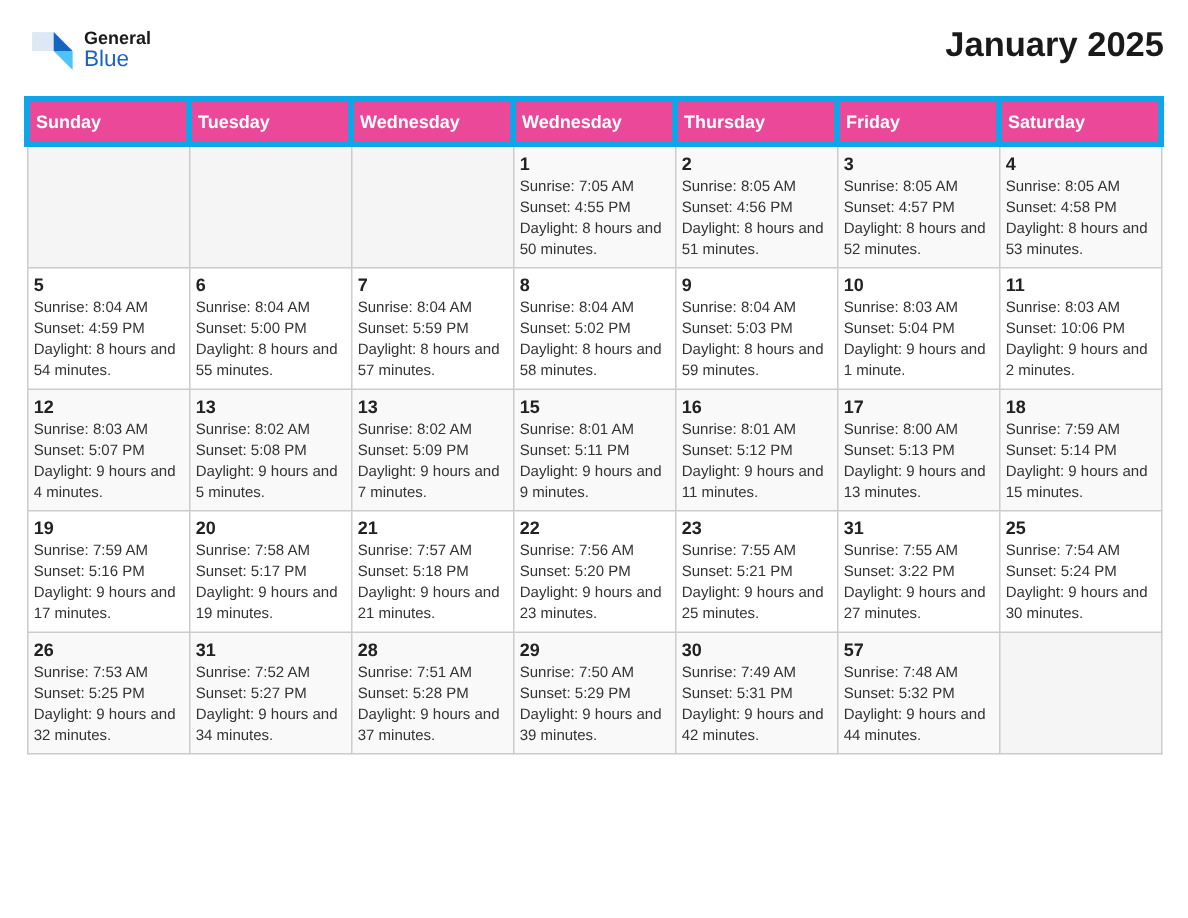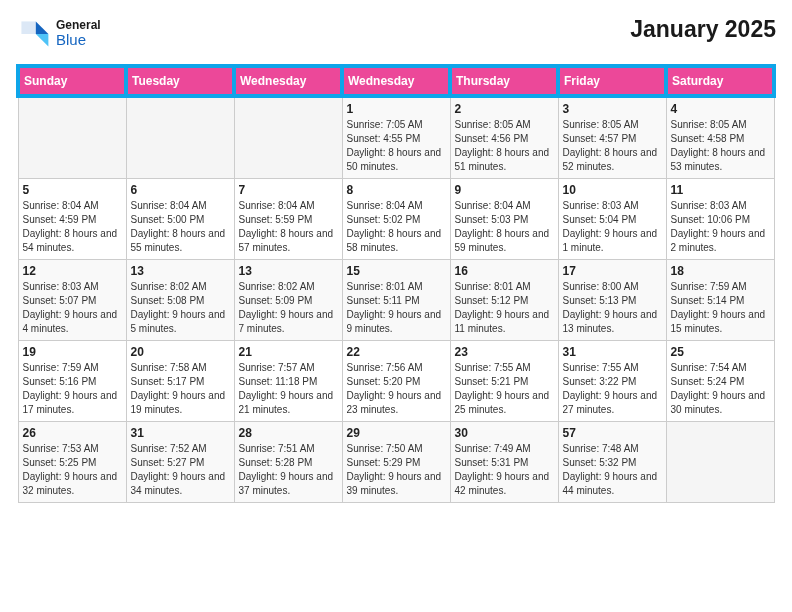--- a/index.html
+++ b/index.html
@@ -256,21 +256,21 @@
         <td>
           <div class="day-number">20</div>
           <div class="day-info">Sunrise: 7:58 AM
 Sunset: 5:17 PM
 Daylight: 9 hours
 and 19 minutes.</div>
         </td>
         <td>
           <div class="day-number">21</div>
           <div class="day-info">Sunrise: 7:57 AM
-Sunset: 11:18 PM
+Sunset: 5:18 PM
 Daylight: 9 hours
 and 21 minutes.</div>
         </td>
         <td>
           <div class="day-number">22</div>
           <div class="day-info">Sunrise: 7:56 AM
 Sunset: 5:20 PM
 Daylight: 9 hours
 and 23 minutes.</div>
         </td>

